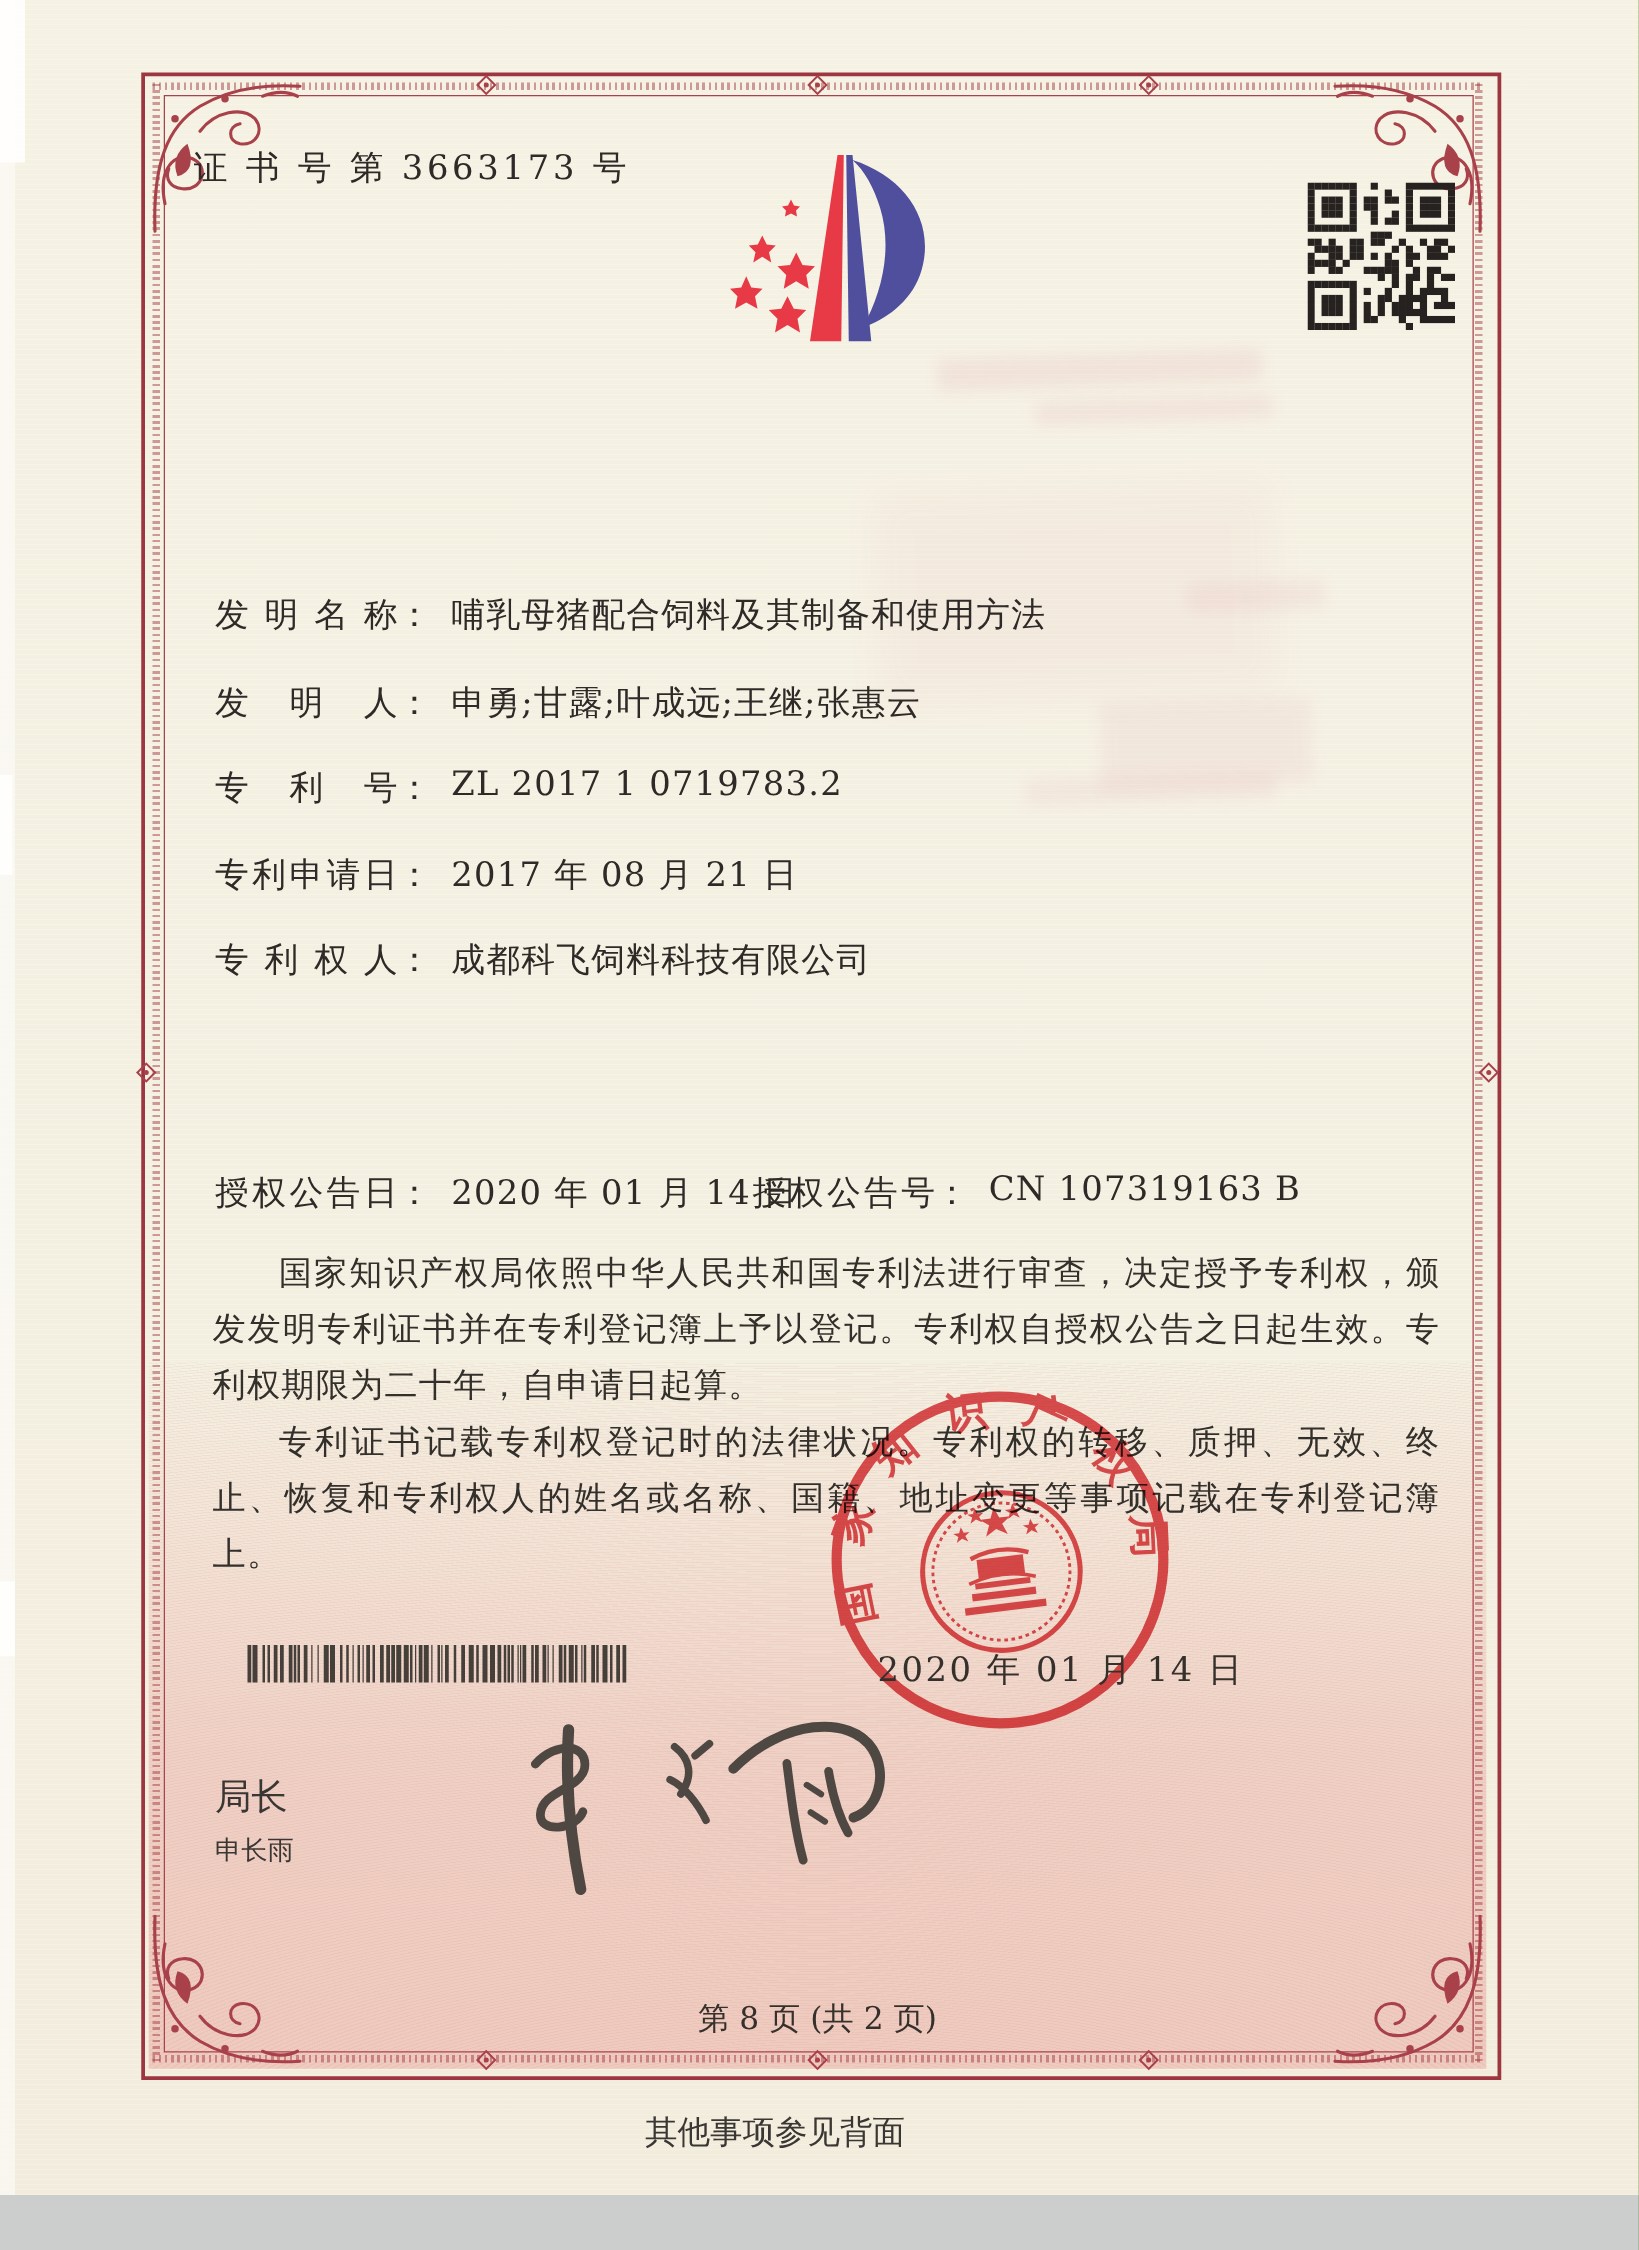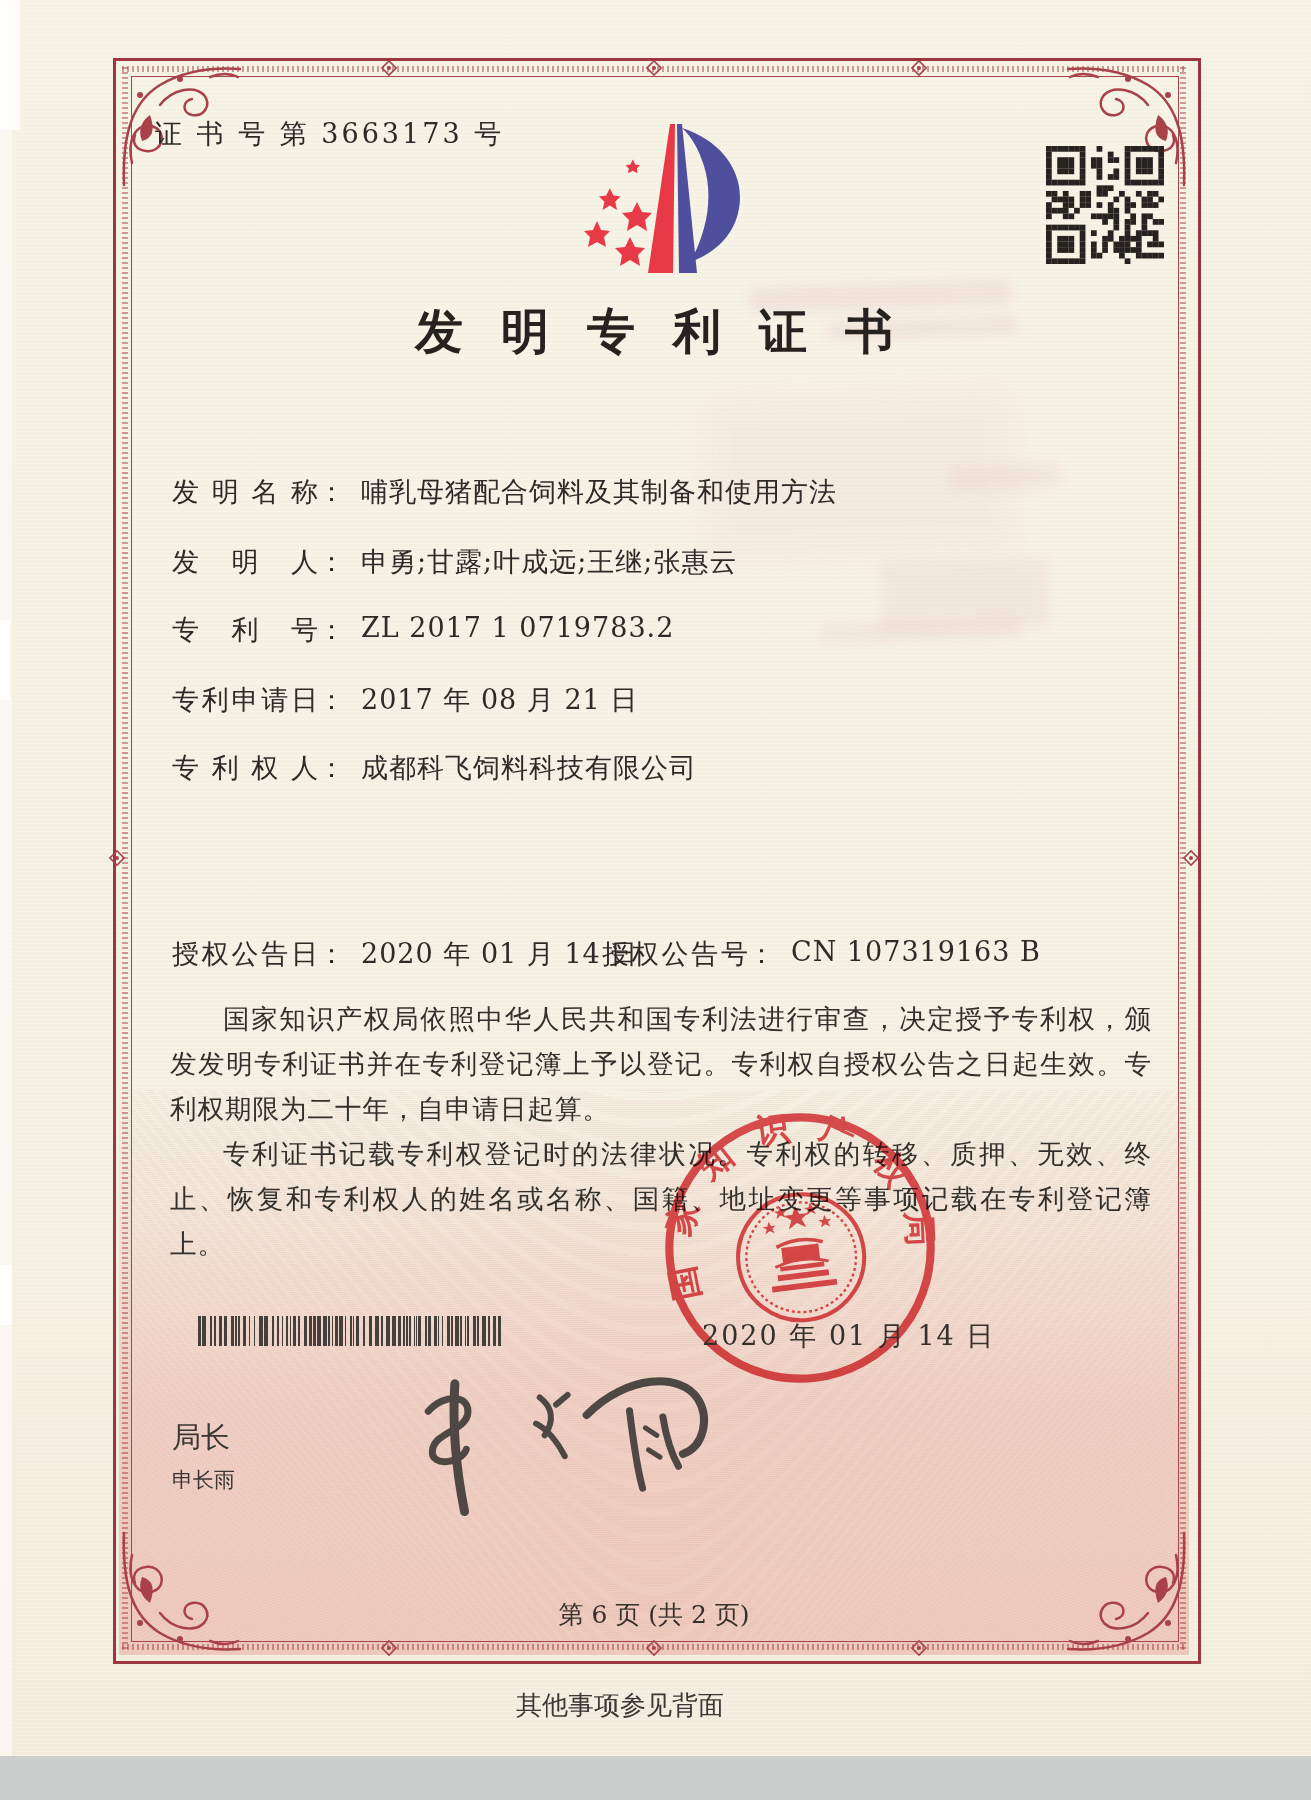--- a/index.html
+++ b/index.html
@@ -406,21 +406,20 @@
         <rect x="0" y="20" width="1.02" height="1.02" fill="#262220"></rect>
         <rect x="1" y="20" width="1.02" height="1.02" fill="#262220"></rect>
         <rect x="2" y="20" width="1.02" height="1.02" fill="#262220"></rect>
         <rect x="3" y="20" width="1.02" height="1.02" fill="#262220"></rect>
         <rect x="4" y="20" width="1.02" height="1.02" fill="#262220"></rect>
         <rect x="5" y="20" width="1.02" height="1.02" fill="#262220"></rect>
         <rect x="6" y="20" width="1.02" height="1.02" fill="#262220"></rect>
         <rect x="14" y="20" width="1.02" height="1.02" fill="#262220"></rect>
       </svg>
 
-    <div class="title">发明专利证书</div>
 
     <div class="row" style="top:544px">
       <span class="lbl">发明人</span><span class="colon">：</span><span class="val">申勇;甘露;叶成远;王继;张惠云</span>
     </div>
     <div class="row" style="top:474px">
       <span class="lbl">发明名称</span><span class="colon">：</span><span class="val">哺乳母猪配合饲料及其制备和使用方法</span>
     </div>
     <div class="row" style="top:612px">
       <span class="lbl">专利号</span><span class="colon">：</span><span class="val">ZL 2017 1 0719783.2</span>
     </div>
@@ -547,21 +546,21 @@
           <rect x="98" y="141" width="44" height="5"></rect>
           <rect x="101" y="134" width="38" height="4"></rect>
           <rect x="104" y="118" width="32" height="13"></rect>
         </g>
         <path d="M100,117 Q120,109 140,117" fill="none" stroke="#df474d" stroke-width="3"></path>
         <path d="M97,134 Q120,126 143,134" fill="none" stroke="#df474d" stroke-width="2.5"></path>
       </g>
     </svg>
     <div class="seal-date">2020 年 01 月 14 日</div>
 
-    <div class="page-no">第 6 页 (共 2 页)</div>
+    <div class="page-no">第 8 页 (共 2 页)</div>
     <div class="back-note">其他事项参见背面</div>
   </div>
 
   <div class="edge-left"></div>
   <div class="notch" style="left:0;top:0;width:20px;height:130px"></div>
   <div class="notch" style="left:0;top:620px;width:10px;height:80px"></div>
   <div class="notch" style="left:0;top:1265px;width:12px;height:60px"></div>
   <div class="scan-bottom"></div>
 </div>
 

